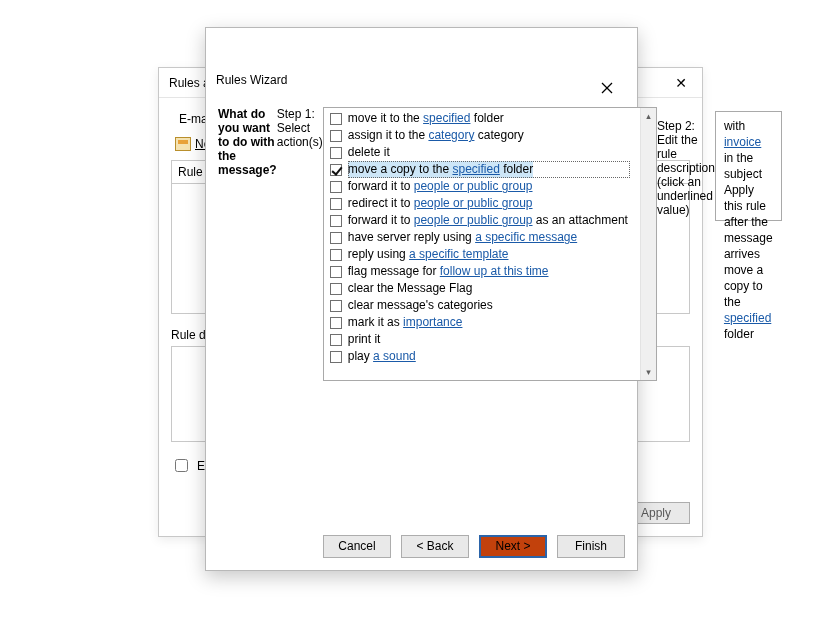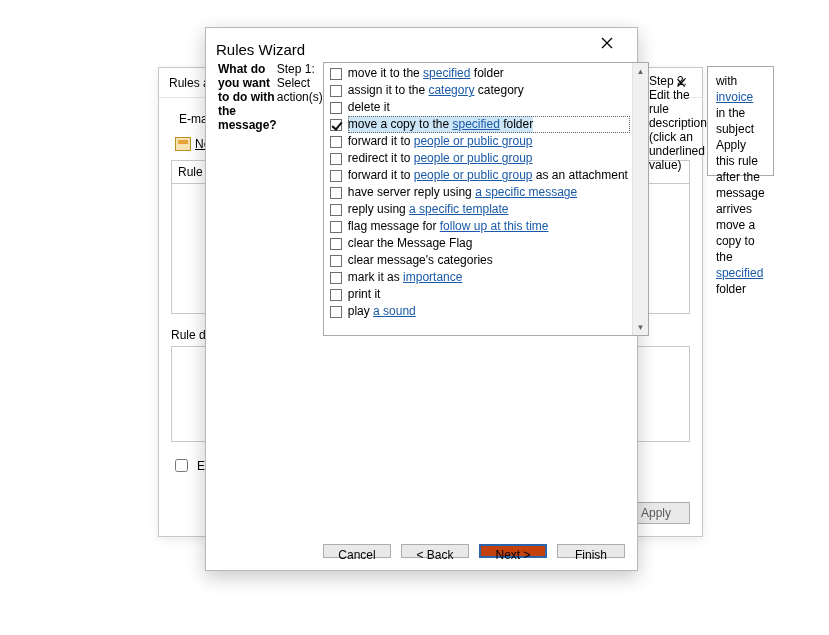--- a/index.html
+++ b/index.html
@@ -113,23 +113,24 @@
     height: 544px;
     background: #fff;
     border: 1px solid #b8b8b8;
     box-shadow: 0 6px 18px rgba(0,0,0,0.22);
     display: flex;
     flex-direction: column;
   }
   .wizard-title {
     height: 30px;
     display: flex;
-    align-items: flex-end;
+    align-items: flex-start;
     padding: 0 10px;
-    font-size: 15px;
+    font-size: 12px;
+    margin-top: 45px;
   }
   .wizard-close {
     margin-left: auto;
     width: 40px; height: 30px;
     display: flex; align-items: center; justify-content: center;
   }
   .wizard-close svg { width: 12px; height: 12px; }
   .wizard-body {
     padding: 4px 12px 0 12px;
     flex: 1;
@@ -137,20 +138,21 @@
     flex-direction: row;
   }
   .q-bold { font-weight: 600; margin-bottom: 2px; }
   .step-label { margin-bottom: 4px; }
   .actions-wrap {
     border: 1px solid #a9a9a9;
     height: 274px;
     position: relative;
     background: #fff;
     display: flex;
+    gap: 8px;
   }
   .actions-list {
     flex: 1;
     overflow: hidden;
     padding: 2px 0;
   }
   .action-row {
     display: flex;
     align-items: center;
     gap: 6px;
@@ -221,21 +223,21 @@
     line-height: 16px;
   }
   .footer {
     padding: 12px;
     display: flex;
     justify-content: flex-end;
     gap: 10px;
   }
   .btn {
     min-width: 68px;
-    height: 14px;
+    height: 23px;
     border: 1px solid #adadad;
     background: #e9e9e9;
     text-align: center;
     line-height: 21px;
     font-size: 12px;
     padding: 0 10px;
     cursor: pointer;
   }
   .btn.primary {
     border: 2px solid #2b64a9;

